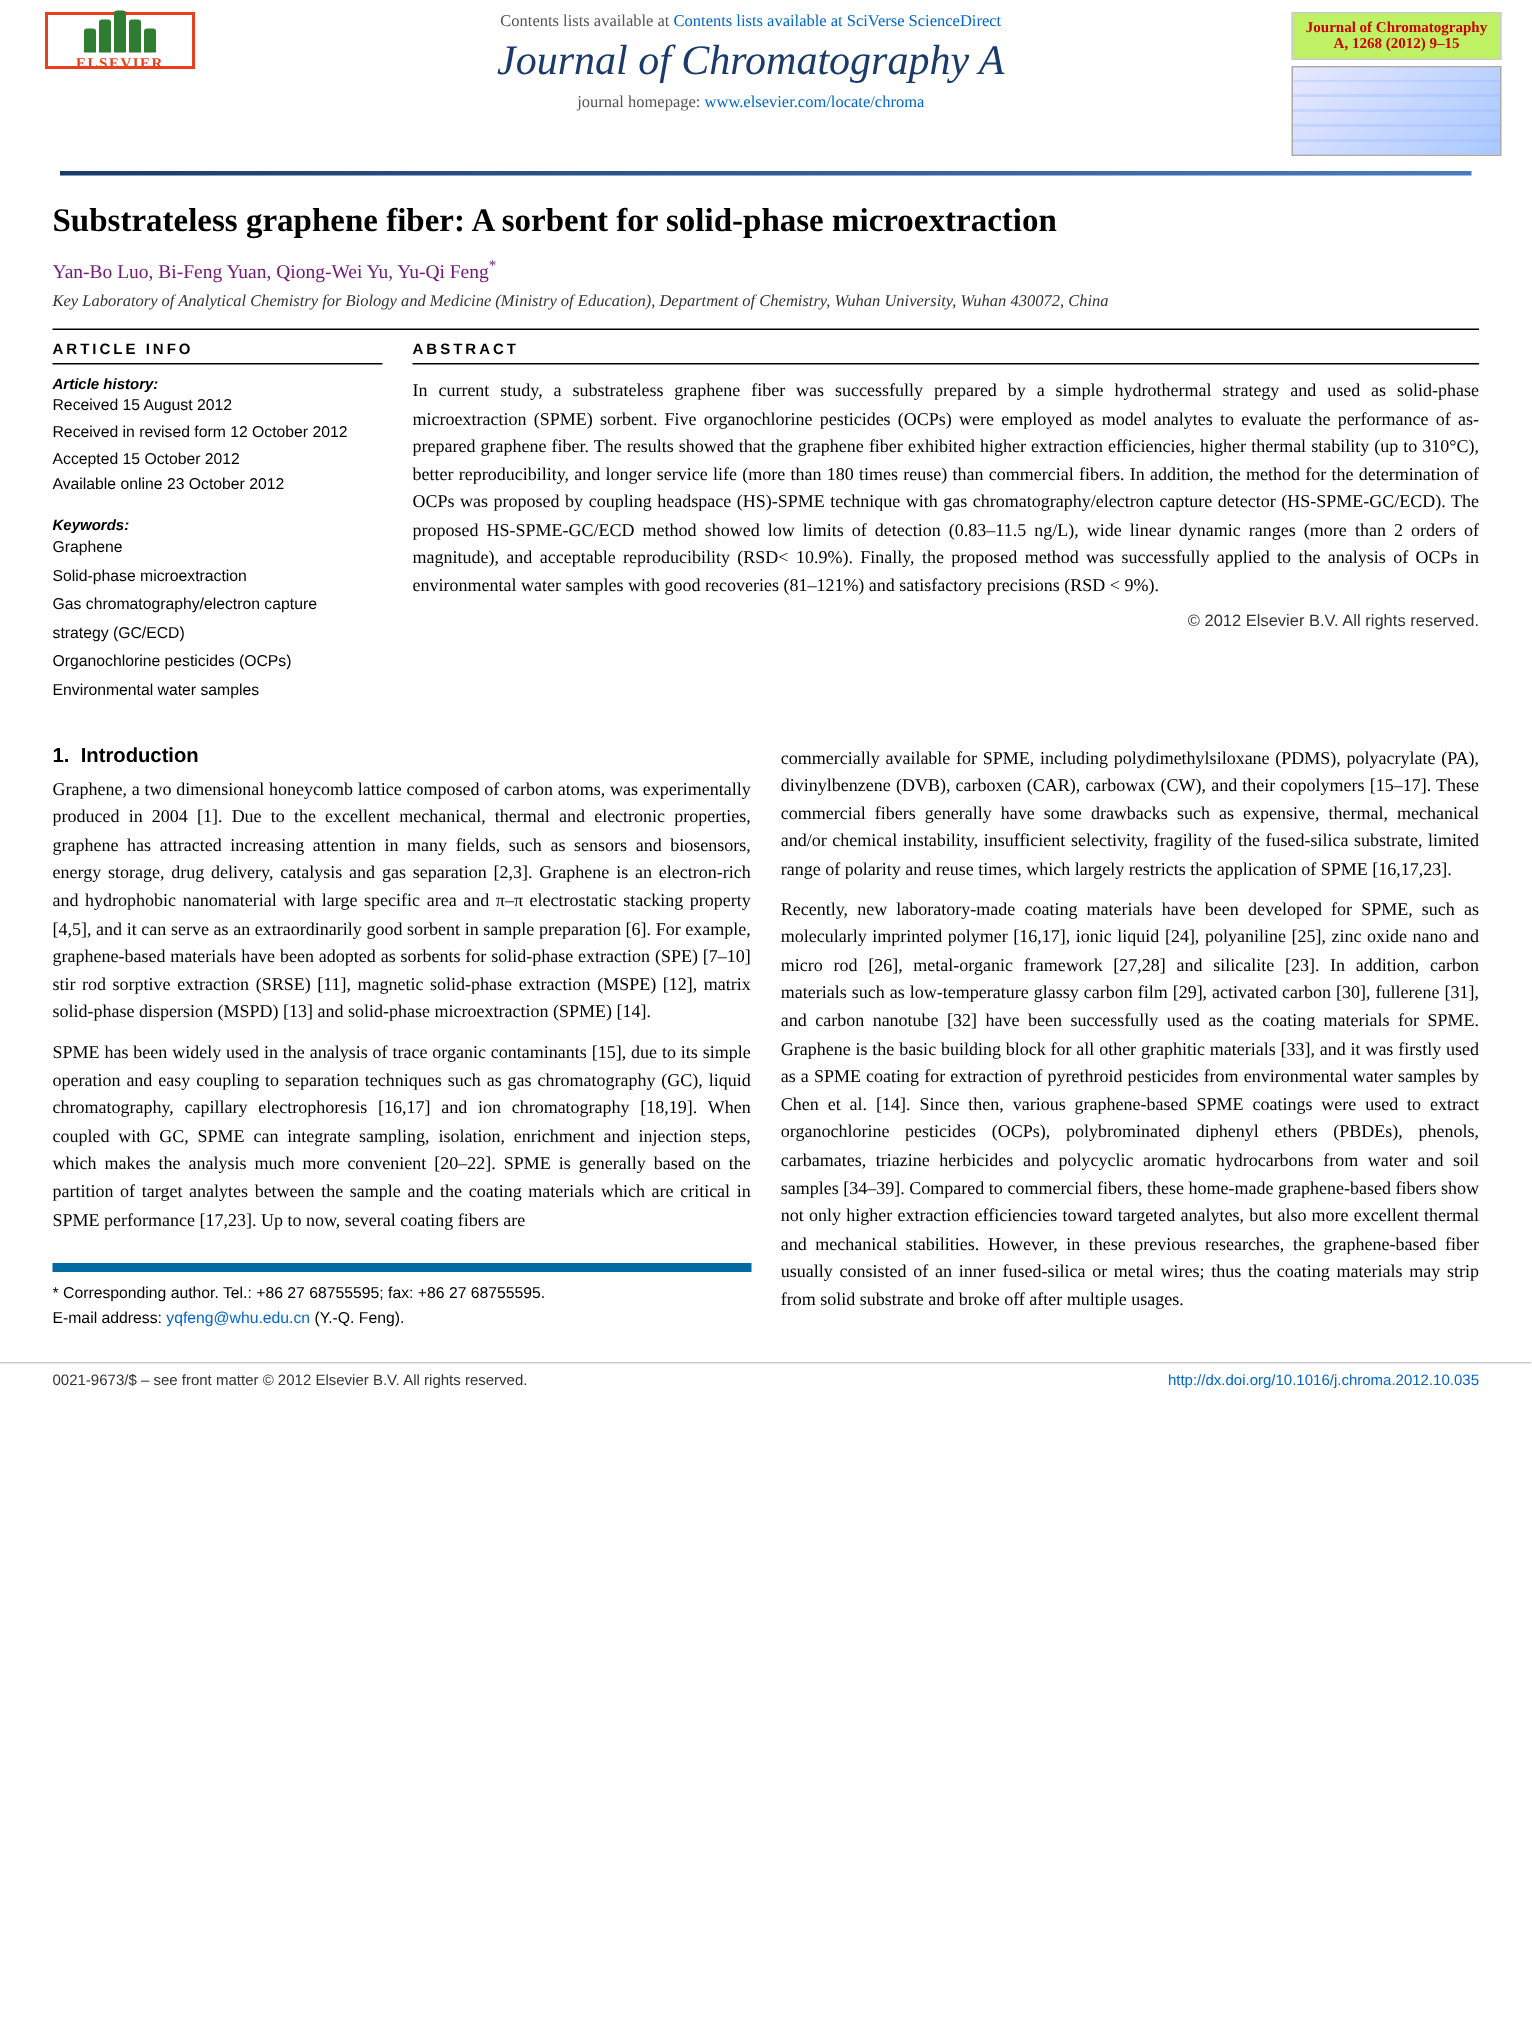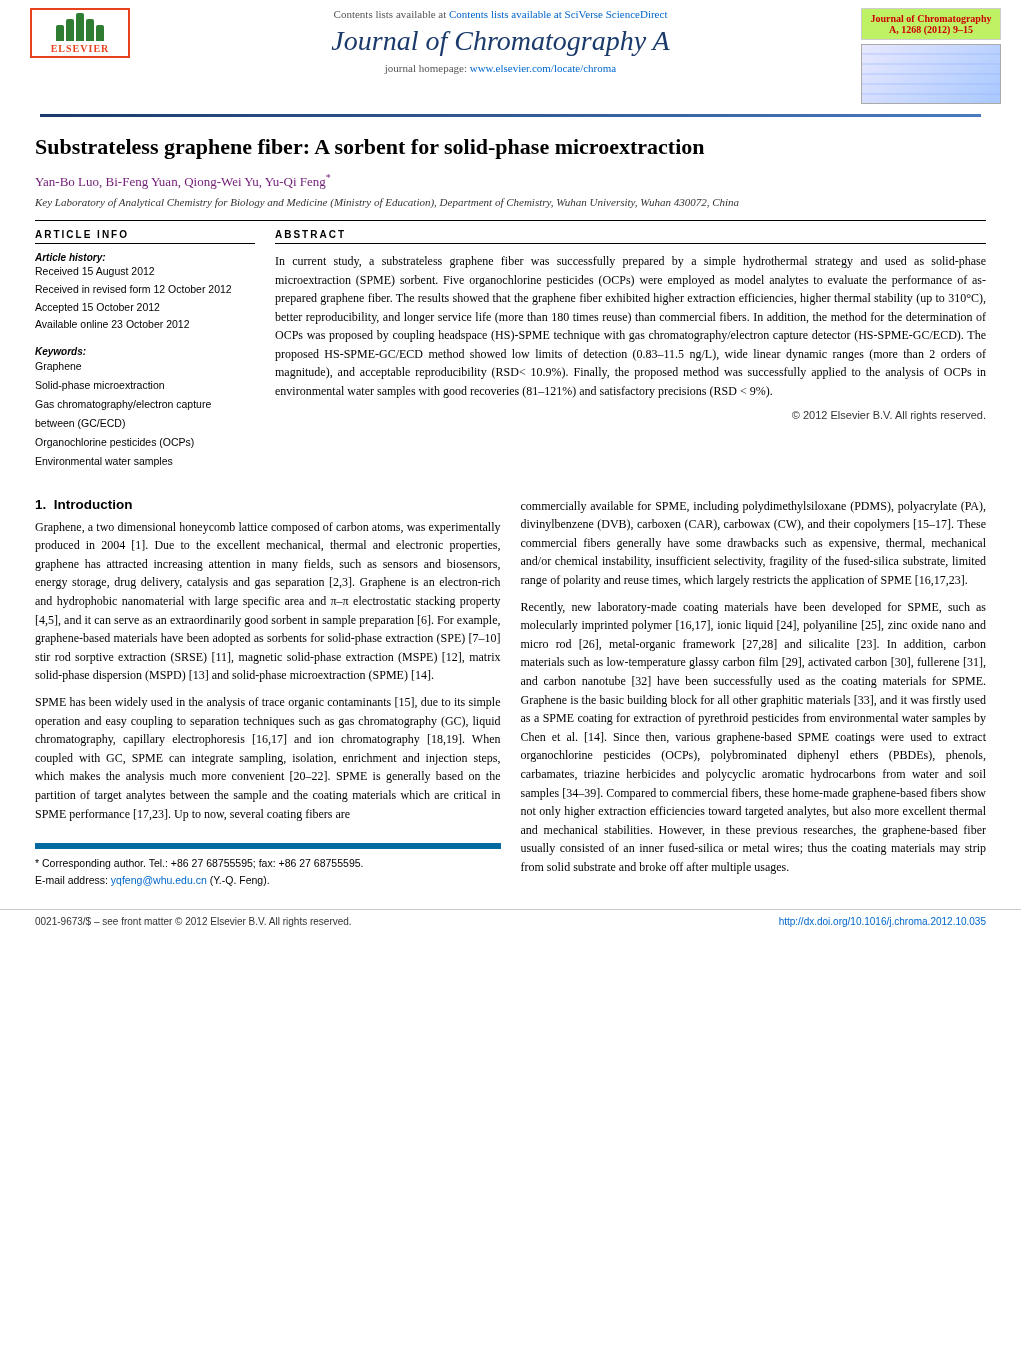--- a/index.html
+++ b/index.html
@@ -29,21 +29,21 @@
       padding-bottom: 4px;
     }
     .header-top-left {
       display: flex;
       flex-direction: column;
       align-items: center;
       width: 120px;
     }
     .elsevier-logo {
       width: 100px;
-      height: 50px;
+      height: 38px;
       display: flex;
       flex-direction: column;
       align-items: center;
       justify-content: center;
       border: 2px solid #e8401c;
       padding: 4px;
     }
     .elsevier-tree {
       display: flex;
       gap: 2px;
@@ -343,21 +343,21 @@
             <div class="date-row">Available online 23 October 2012</div>
           </div>
         </div>
 
         <div class="article-info-block">
           <div class="info-subsection-title">Keywords:</div>
           <div class="keyword-list">
             <div>Graphene</div>
             <div>Solid-phase microextraction</div>
             <div>Gas chromatography/electron capture</div>
-            <div>between (GC/ECD)</div>
+            <div>strategy (GC/ECD)</div>
             <div>Organochlorine pesticides (OCPs)</div>
             <div>Environmental water samples</div>
           </div>
         </div>
       </div>
 
       <div class="right-column">
         <div class="info-section-title">ABSTRACT</div>
         <div class="abstract-text">In current study, a substrateless graphene fiber was successfully prepared by a simple hydrothermal strategy and used as solid-phase microextraction (SPME) sorbent. Five organochlorine pesticides (OCPs) were employed as model analytes to evaluate the performance of as-prepared graphene fiber. The results showed that the graphene fiber exhibited higher extraction efficiencies, higher thermal stability (up to 310°C), better reproducibility, and longer service life (more than 180 times reuse) than commercial fibers. In addition, the method for the determination of OCPs was proposed by coupling headspace (HS)-SPME technique with gas chromatography/electron capture detector (HS-SPME-GC/ECD). The proposed HS-SPME-GC/ECD method showed low limits of detection (0.83–11.5 ng/L), wide linear dynamic ranges (more than 2 orders of magnitude), and acceptable reproducibility (RSD&lt; 10.9%). Finally, the proposed method was successfully applied to the analysis of OCPs in environmental water samples with good recoveries (81–121%) and satisfactory precisions (RSD &lt; 9%).</div>
         <div class="copyright-line">© 2012 Elsevier B.V. All rights reserved.</div>

